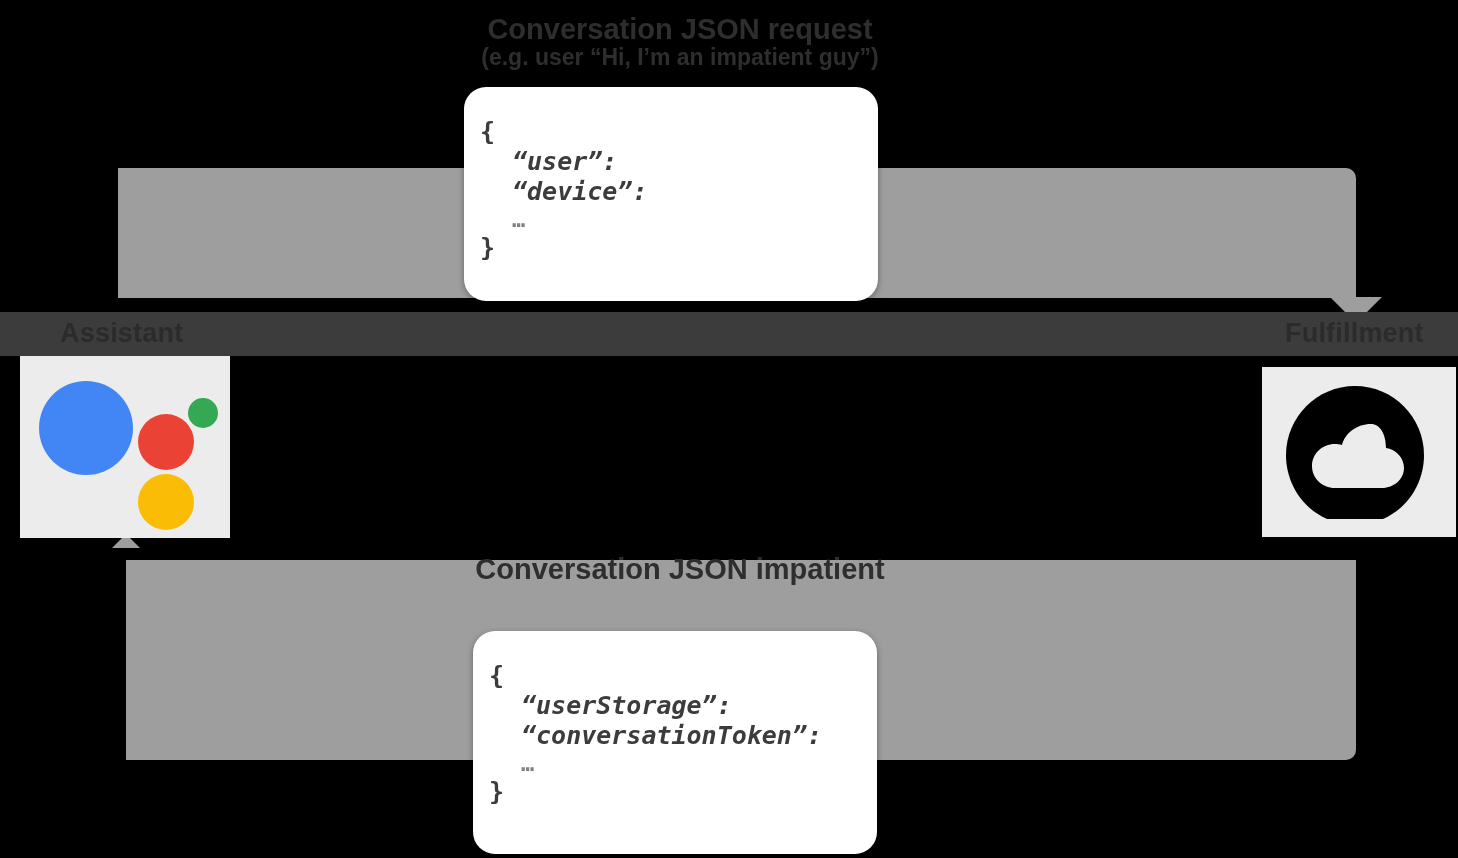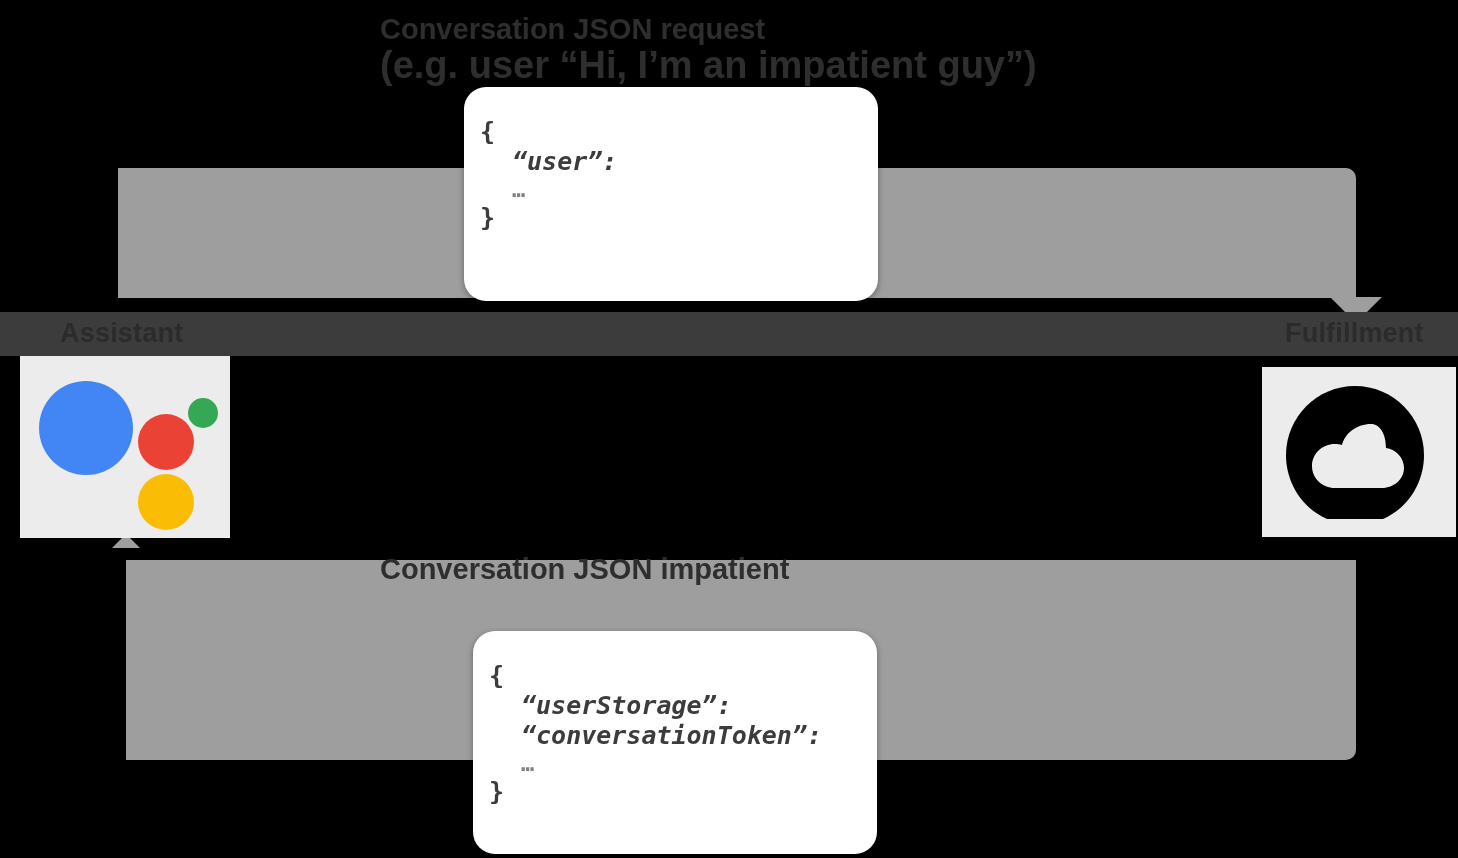--- a/index.html
+++ b/index.html
@@ -101,24 +101,24 @@
   .code-line{white-space:pre;}
   .indent{padding-left:32px;font-style:italic;}
   .ellipsis{padding-left:32px;font-size:22px;color:#808080;letter-spacing:2px;}
 
   
   .caption{
     position:absolute;
     color:#2e2e2e;
     font-weight:700;
     white-space:nowrap;
-    text-align:left;
+    text-align:center;
   }
   .caption .l1{font-size:29px;line-height:1.08;}
-  .caption .l2{font-size:38px;line-height:1.08;}
+  .caption .l2{font-size:23px;line-height:1.08;}
   .caption-top{left:380px; top:14px; width:600px;}
   .caption-bottom{left:380px; top:554px; width:600px;}
 </style>
 </head>
 <body>
 
 <div class="stage">
 
   <div class="band band-top"></div>
   <div class="head-down"></div>
@@ -145,20 +145,21 @@
   </div>
 
   <div class="caption caption-top">
     <div class="l1">Conversation JSON request</div>
     <div class="l2">(e.g. user “Hi, I’m an impatient guy”)</div>
   </div>
 
   <div class="card card-request">
     <div class="code-line">{</div>
     <div class="code-line indent">“user”:</div>
+    <div class="code-line indent">“device”:</div>
     <div class="code-line ellipsis">…</div>
     <div class="code-line">}</div>
   </div>
 
   <div class="caption caption-bottom">
     <div class="l1">Conversation JSON impatient</div>
   </div>
 
   <div class="card card-response">
     <div class="code-line">{</div>

